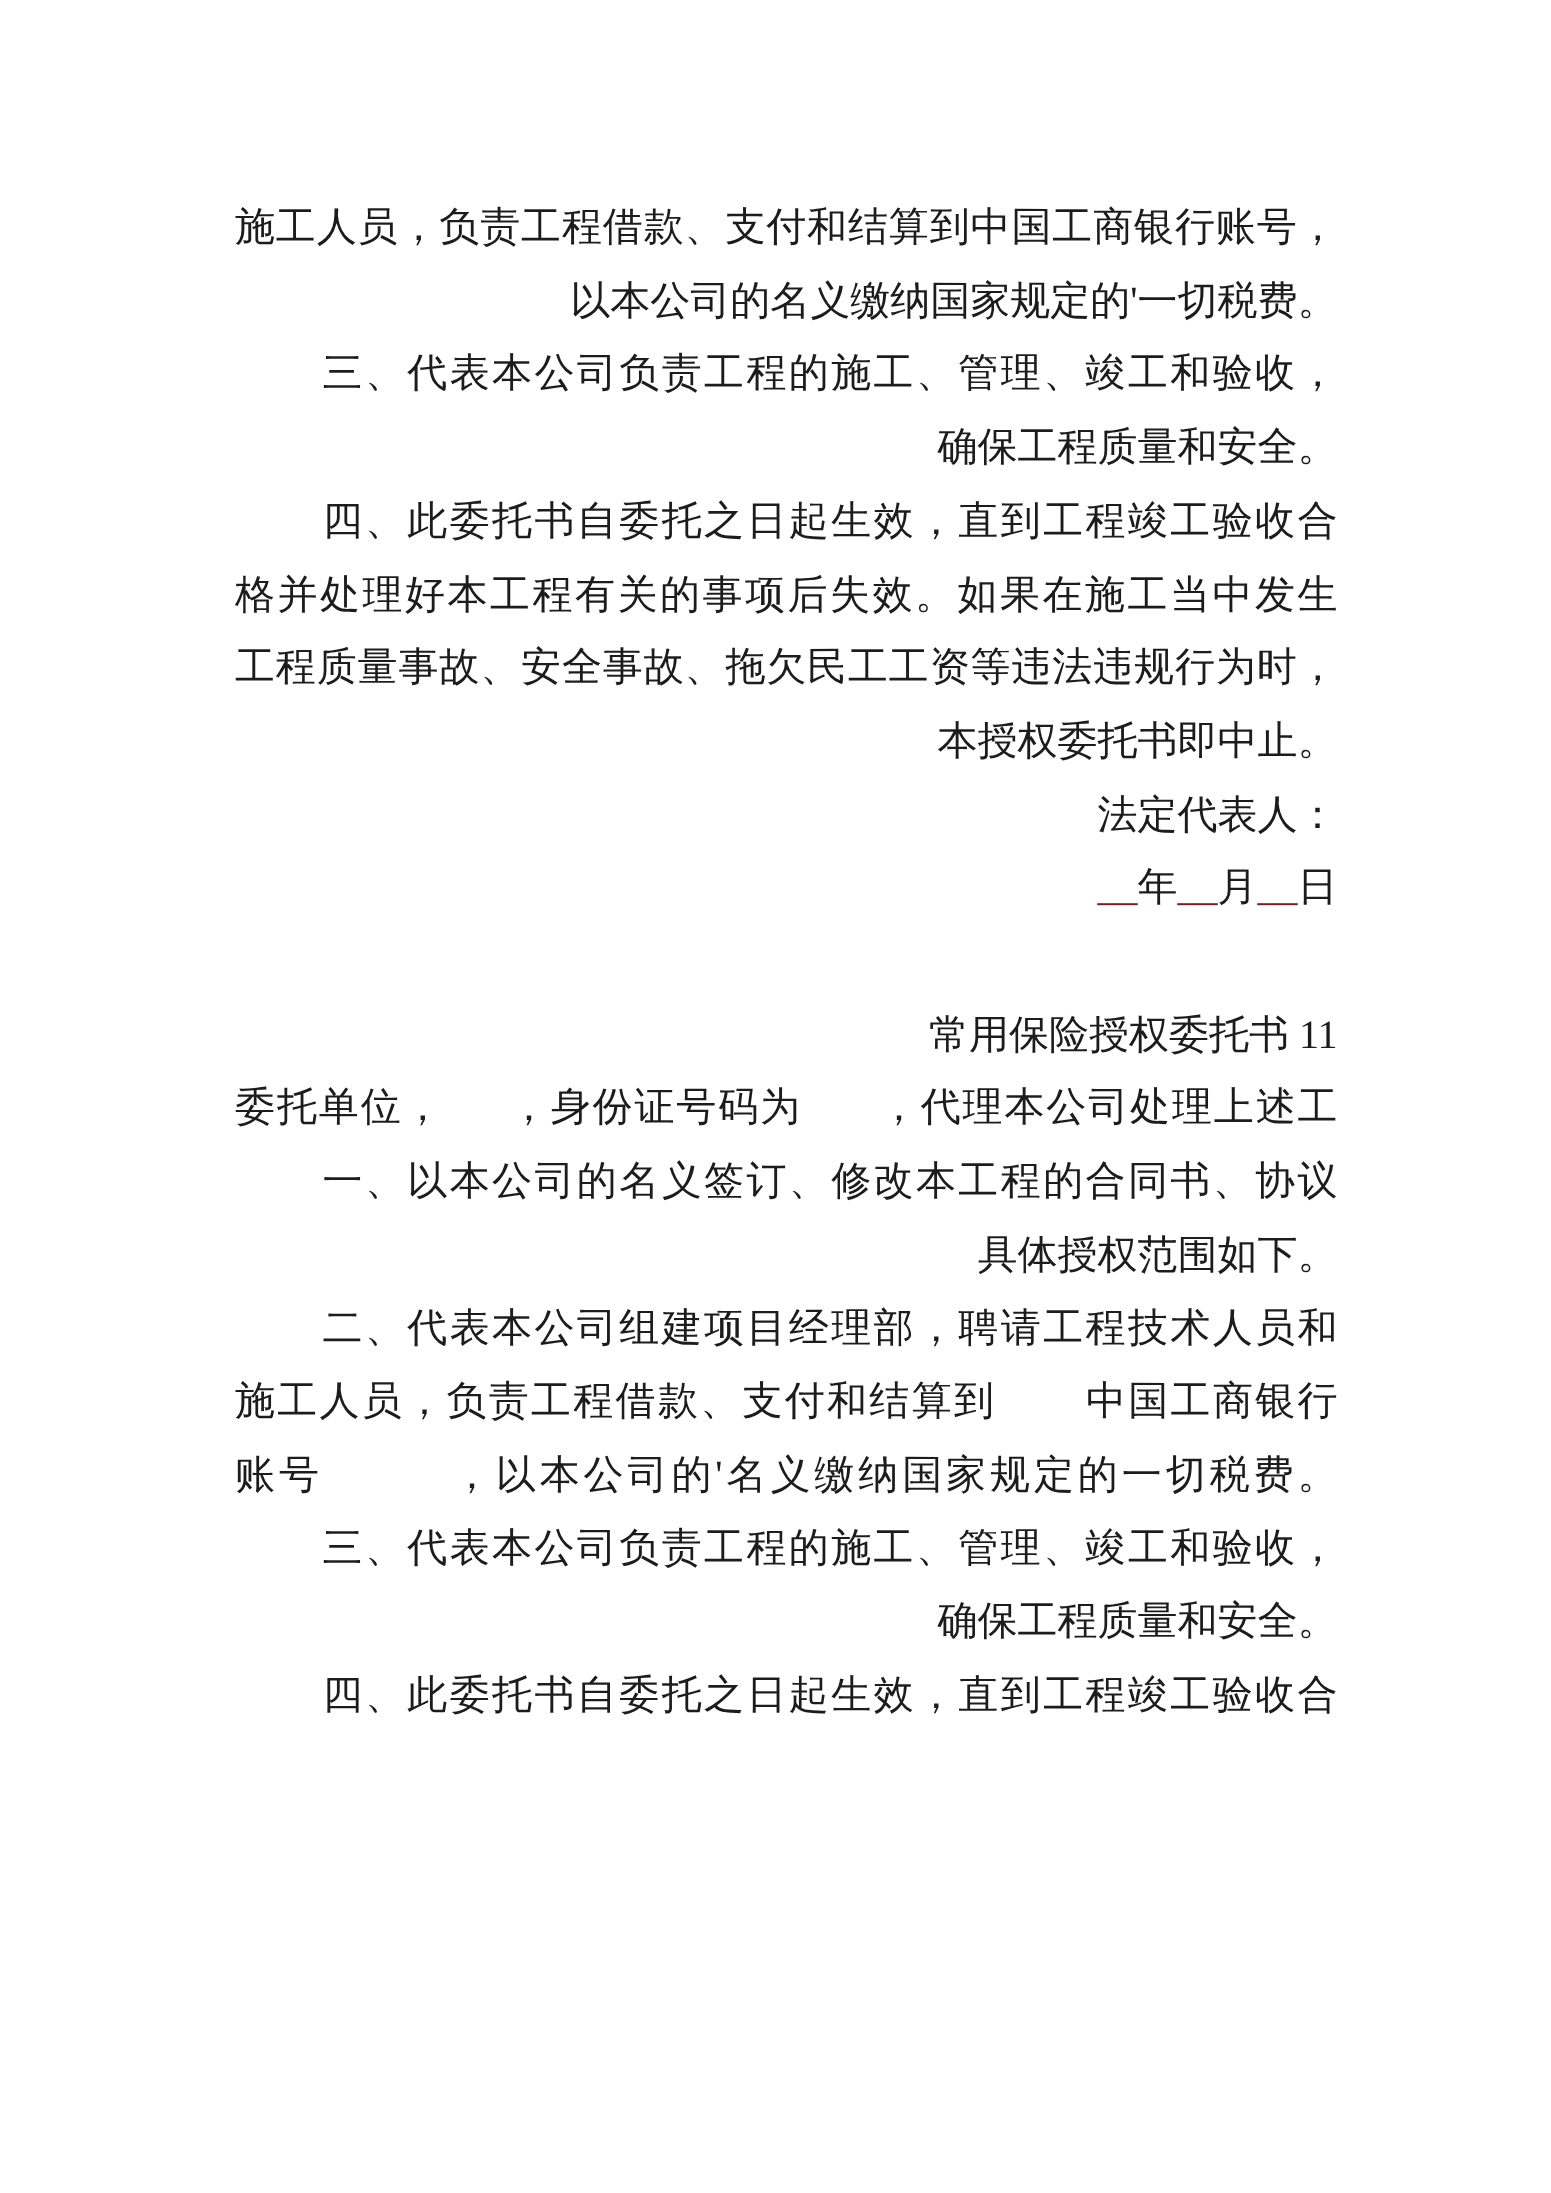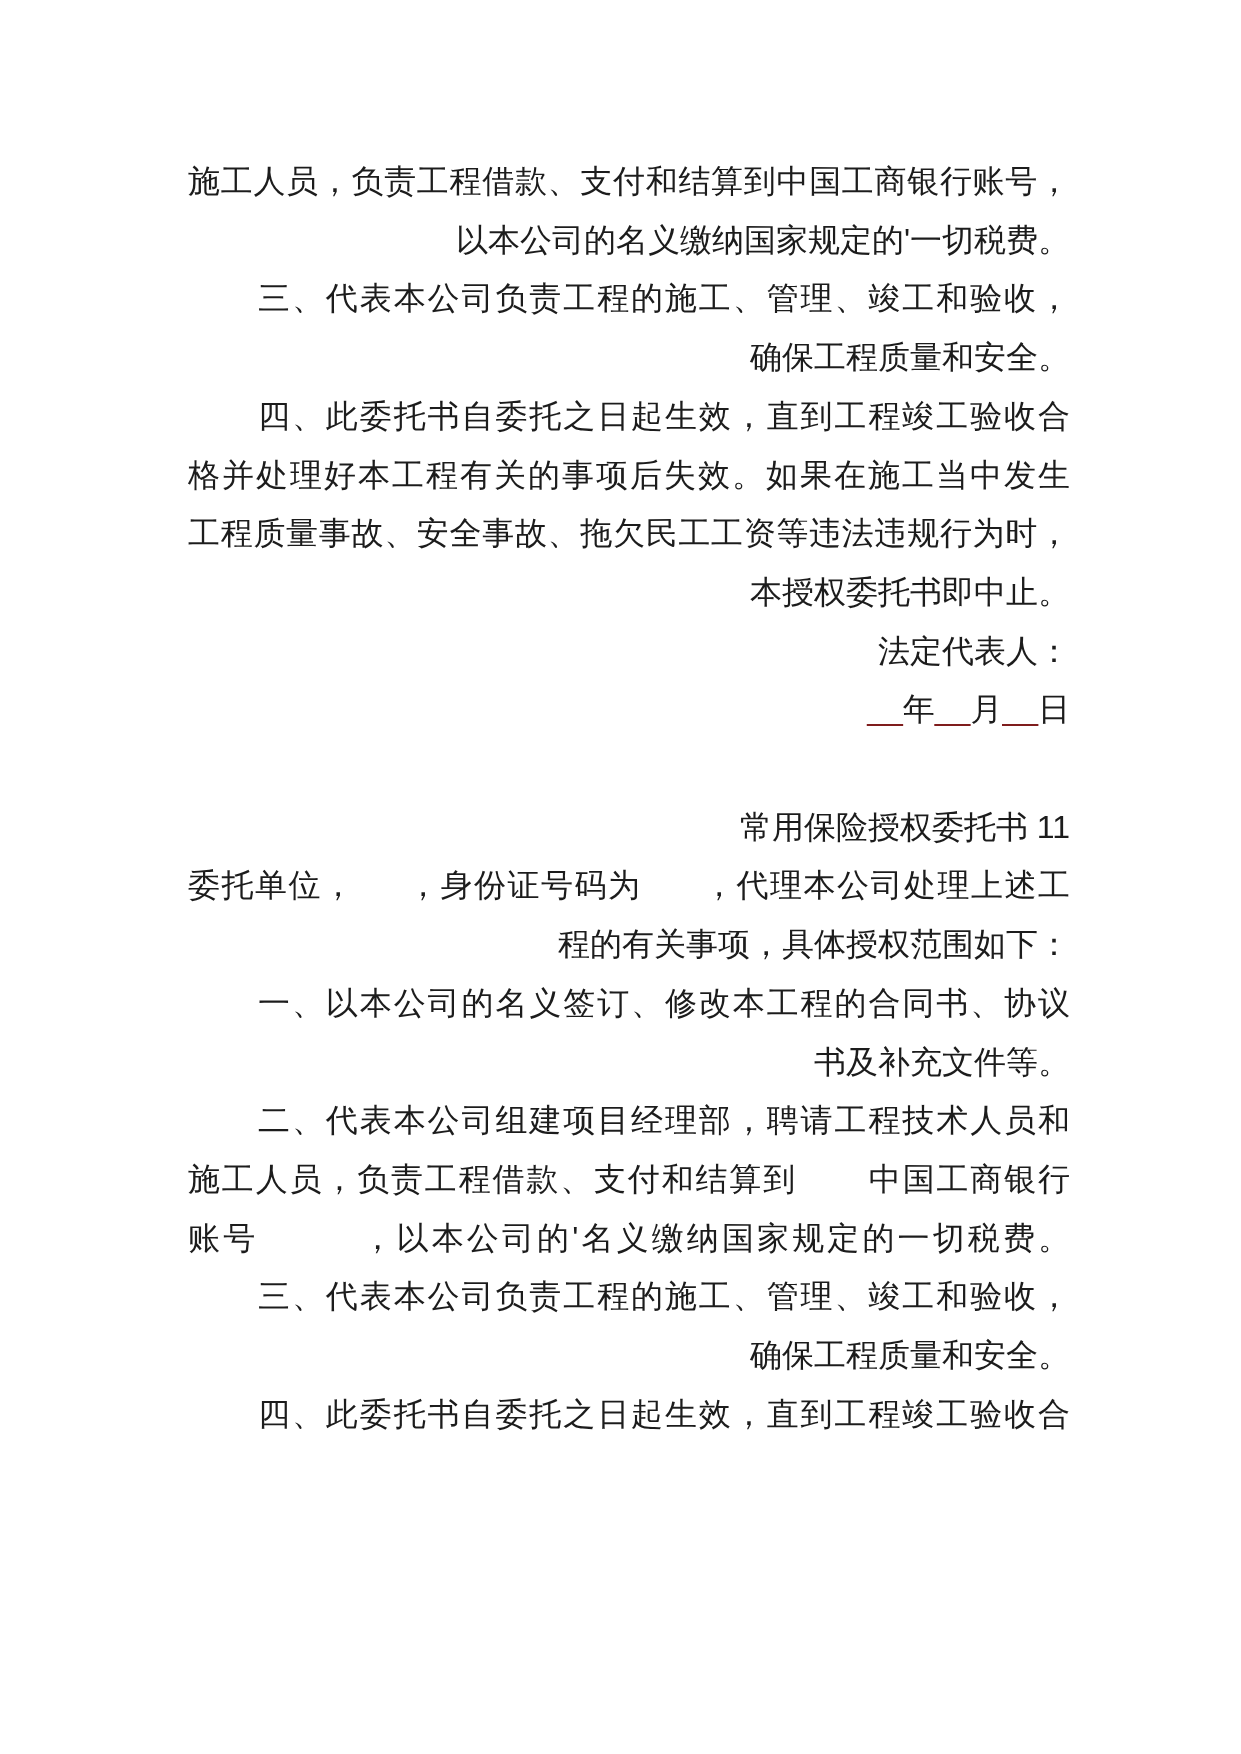--- a/index.html
+++ b/index.html
@@ -1,21 +1,21 @@
 <!DOCTYPE html>
 <html><head>
 <meta charset="utf-8">
 <style>
   html,body{margin:0;padding:0;background:#ffffff;}
   .page{
     position:relative;
     width:1094px;height:1754px;
     background:#ffffff;
     overflow:hidden;
-    font-family:Liberation Sans, sans-serif;
+    font-family:Liberation Serif, serif;
     color:#1c1c1c;
   }
   .doc{
     position:absolute;
     left:188px;top:152px;
     width:882px;
   }
   .line{
     line-height:58.7px;
     min-height:58.7px;
@@ -43,23 +43,22 @@
       <div class="line">确保工程质量和安全。</div>
       <div class="line indent justify">四、此委托书自委托之日起生效，直到工程竣工验收合</div>
       <div class="line justify">格并处理好本工程有关的事项后失效。如果在施工当中发生</div>
       <div class="line justify">工程质量事故、安全事故、拖欠民工工资等违法违规行为时，</div>
       <div class="line">本授权委托书即中止。</div>
       <div class="line indent">法定代表人：</div>
       <div class="line indent"><span class="light">__</span><span>年</span><span class="light">__</span><span>月</span><span class="light">__</span><span>日</span></div>
       <div class="line"></div>
       <div class="line">常用保险授权委托书 11</div>
       <div class="line justify"><span>委托单位，</span><span class="gap" style="width: 50px;"></span><span>，身份证号码为</span><span class="gap" style="width: 60px;"></span><span>，代理本公司处理上述工</span></div>
-      <div class="line">程的有关事项，具体授权范围如下：</div>
       <div class="line indent justify">一、以本公司的名义签订、修改本工程的合同书、协议</div>
-      <div class="line">书及补充文件等。</div>
+      <div class="line">具体授权范围如下。</div>
       <div class="line indent justify">二、代表本公司组建项目经理部，聘请工程技术人员和</div>
       <div class="line justify"><span>施工人员，负责工程借款、支付和结算到</span><span class="gap" style="width: 70px;"></span><span>中国工商银行</span></div>
       <div class="line justify"><span>账号</span><span class="gap" style="width: 100px;"></span><span>，以本公司的'名义缴纳国家规定的一切税费。</span></div>
       <div class="line indent justify">三、代表本公司负责工程的施工、管理、竣工和验收，</div>
       <div class="line">确保工程质量和安全。</div>
       <div class="line indent justify">四、此委托书自委托之日起生效，直到工程竣工验收合</div>
     </div>
 </div>
 
 </body></html>

